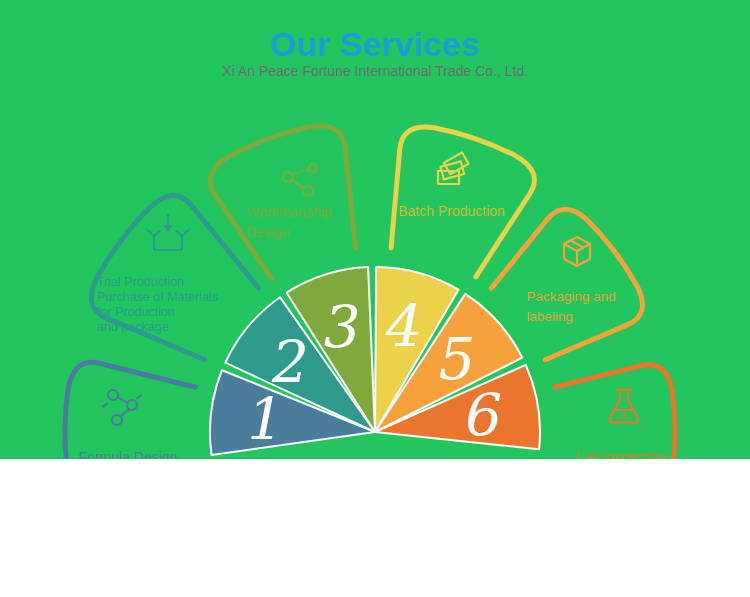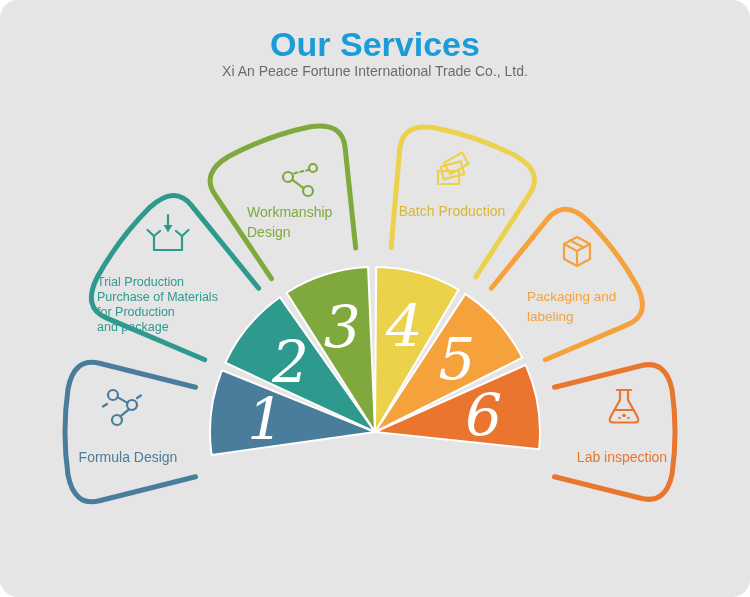--- a/index.html
+++ b/index.html
@@ -1,17 +1,17 @@
 <!DOCTYPE html>
 <html><head>
 <meta charset="utf-8">
 <style>
   html,body{margin:0;padding:0;background:#ffffff;}
-  .stage{width:750px;height:597px;background:#e5e5e5;position:relative;overflow:hidden;
-         font-family:"Liberation Sans",sans-serif;border-radius:18px;}
+  .stage{width:750px;height:459px;background:#22c55e;position:relative;overflow:hidden;
+         font-family:"Liberation Sans",sans-serif;}
   svg{display:block;}
   .title{font-family:"Liberation Sans",sans-serif;font-weight:700;font-size:34px;}
   .subtitle{font-family:"Liberation Sans",sans-serif;font-weight:400;font-size:14px;}
   .num{font-family:"DejaVu Serif",serif;font-style:italic;font-size:58px;}
   .label{font-family:"Liberation Sans",sans-serif;font-weight:400;}
   .petal{fill:none;stroke-width:5;stroke-linecap:round;stroke-linejoin:round;}
   .wedge{stroke:#ffffff;stroke-width:2;stroke-linejoin:round;}
   .icon{fill:none;stroke-width:2.2;stroke-linecap:round;stroke-linejoin:round;}
 </style>
 </head>

